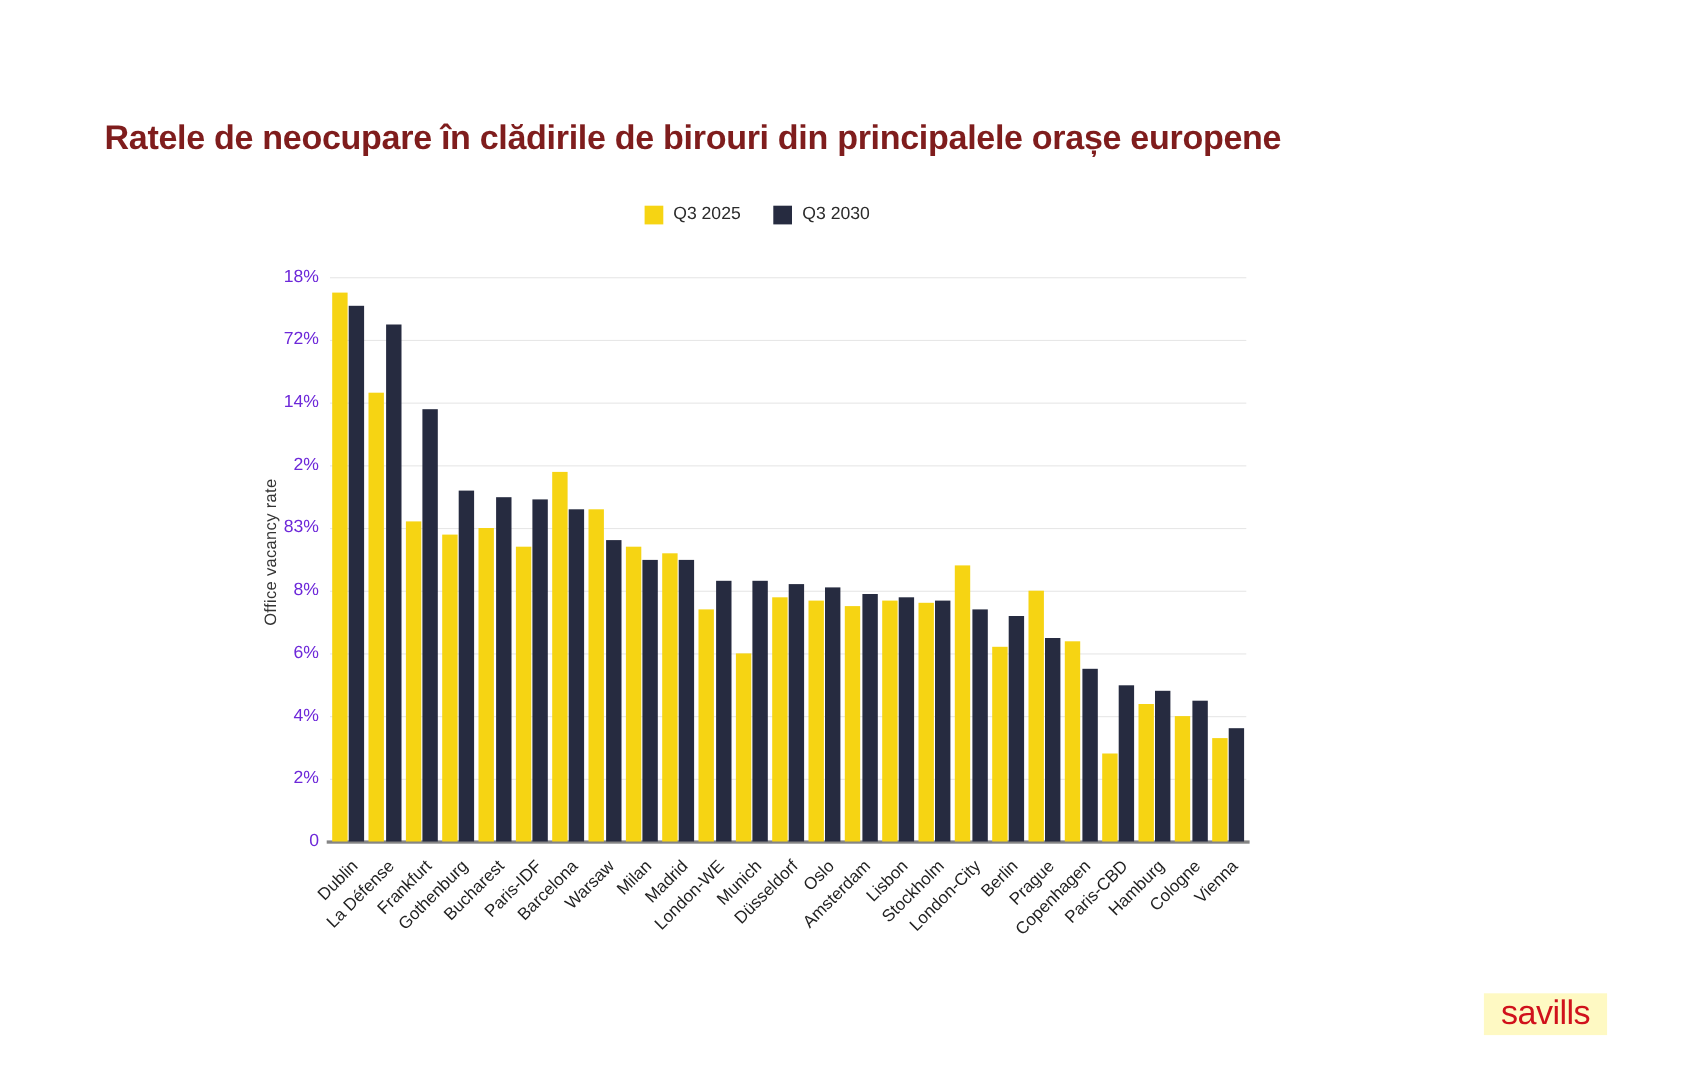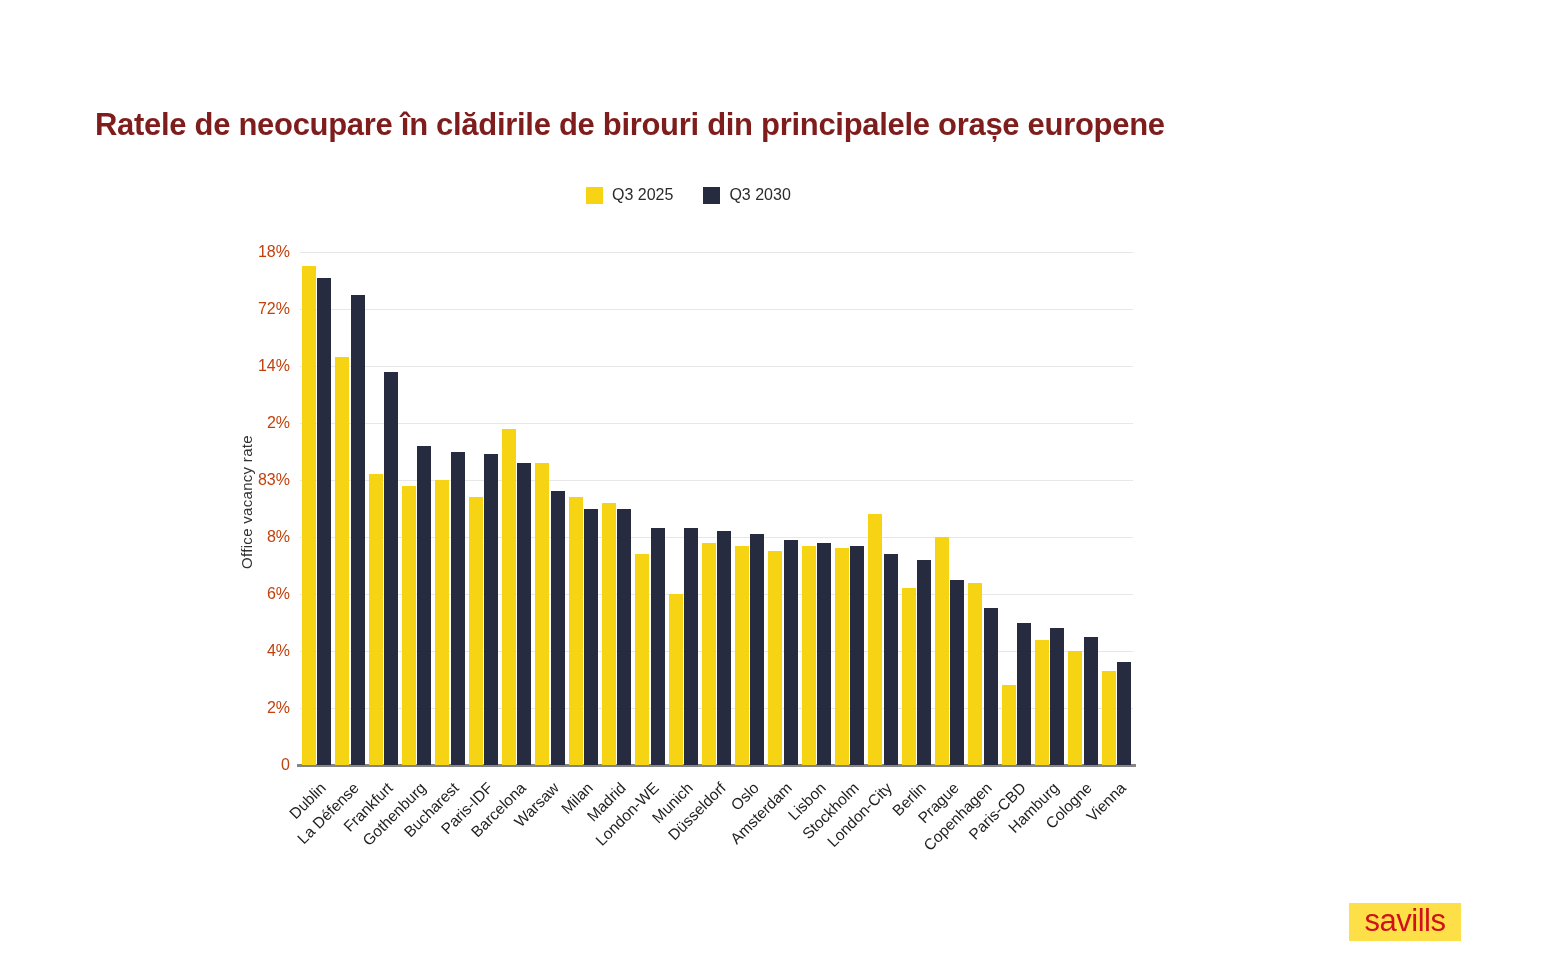--- a/index.html
+++ b/index.html
@@ -41,21 +41,21 @@
     background:#e7e7e7;
   }
   .axis-baseline{
     position:absolute;left:-3px;width:839px;height:3px;
     background:#858585;bottom:-2px;
   }
   .y-tick-label{
     position:absolute;
     right:calc(100% + 10px);
     width:60px;text-align:right;
-    font-size:16px;line-height:20px;color:#c2410c;
+    font-size:16px;line-height:20px;color:#6d28d9;
     white-space:nowrap;
   }
   .bar{position:absolute;bottom:0;width:14px;}
   .x-axis-label{
     position:absolute;
     width:170px;text-align:right;
     transform:rotate(-45deg);
     transform-origin:100% 0;
     font-size:15.5px;color:#1f1f1f;
     white-space:nowrap;
@@ -180,15 +180,15 @@
       <div class="bar" style="left: 750.34px; width: 14px; height: 136.8px; background: rgb(38, 43, 64);"></div>
       <div class="x-axis-label" style="left: 580.04px; top: 527px;">Hamburg</div>
       <div class="bar" style="left: 768.36px; width: 14px; height: 114px; background: rgb(246, 212, 19);"></div>
       <div class="bar" style="left: 783.66px; width: 14px; height: 128.25px; background: rgb(38, 43, 64);"></div>
       <div class="x-axis-label" style="left: 613.36px; top: 527px;">Cologne</div>
       <div class="bar" style="left: 801.68px; width: 14px; height: 94.05px; background: rgb(246, 212, 19);"></div>
       <div class="bar" style="left: 816.98px; width: 14px; height: 102.6px; background: rgb(38, 43, 64);"></div>
       <div class="x-axis-label" style="left: 646.68px; top: 527px;">Vienna</div>
     </div>
 
-  <div class="savills-logo" style="background: #fde047; color: rgb(208, 17, 27);">savills</div>
+  <div class="savills-logo" style="background: #fef9c3; color: rgb(208, 17, 27);">savills</div>
 
 </div>
 
 </body></html>

